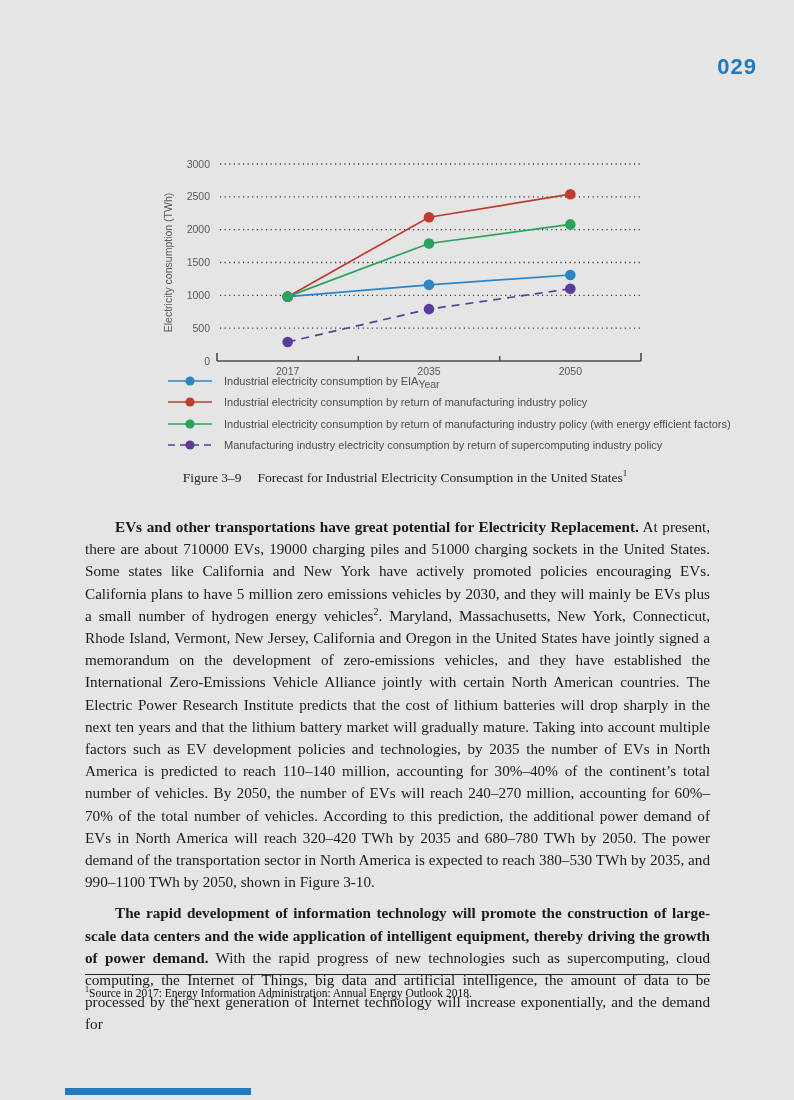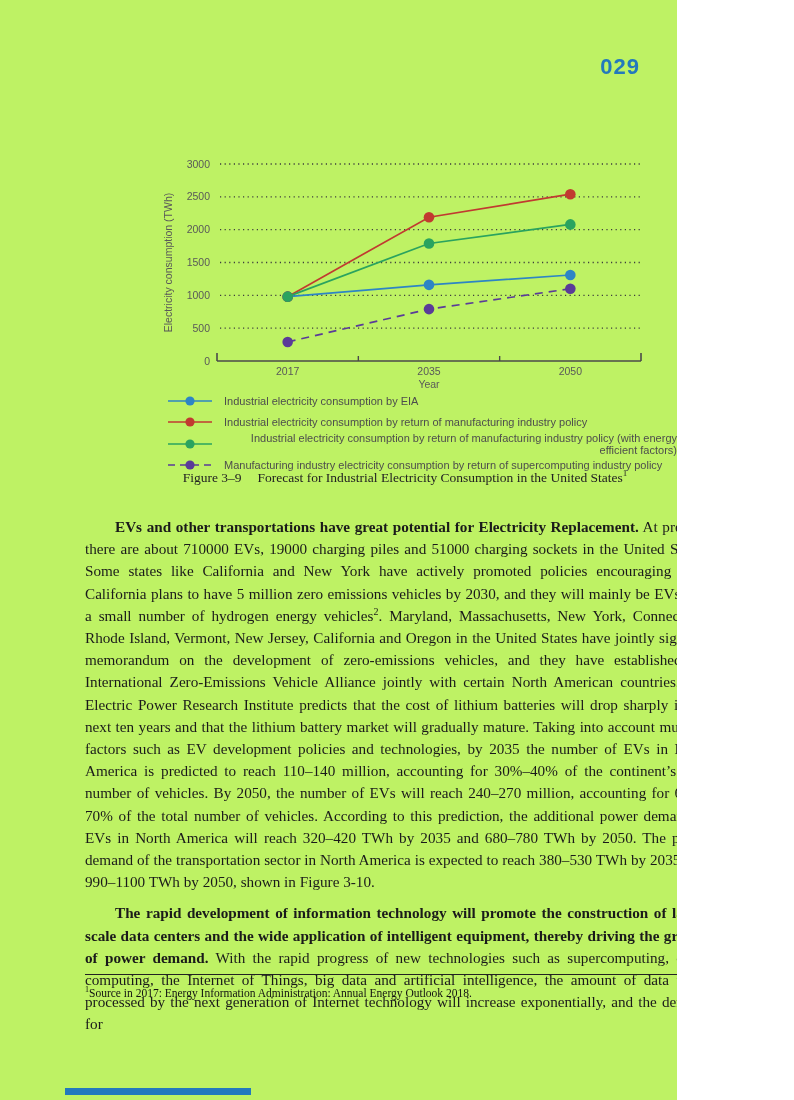--- a/index.html
+++ b/index.html
@@ -1,26 +1,26 @@
 <!DOCTYPE html>
 <html><head>
 <meta charset="utf-8">
 <style>
   html,body { margin:0; padding:0; background:#ffffff; }
   .page {
-    position:relative; width:677px; height:1100px; background:#bef264;
+    position:relative; width:794px; height:1100px; background:#e5e5e5;
     font-family:"Liberation Sans", sans-serif; overflow:hidden; color:#1a1a1a;
   }
   .page-number {
     position:absolute; top:54px; right:37px;
     font-size:22px; font-weight:bold; letter-spacing:1px;
   }
   
   .chart-svg { position:absolute; left:150px; top:145px; }
-  .legend { position:absolute; left:168px; top:390px;text-align:right; }
+  .legend { position:absolute; left:168px; top:370px;text-align:right; }
   .legend-item { display:flex; align-items:center; height:21.5px; }
   .legend-item svg { flex:0 0 auto; }
   .legend-label { margin-left:12px; font-size:11px; color:#4d4d4d; }
   .figure-caption {
     position:absolute; left:8px; top:468px; width:794px; text-align:center;
     font-size:13.5px; color:#222222;font-family:Liberation Serif, serif;
   }
   .figure-caption .cap-label { margin-right:16px; }
   .figure-caption sup { font-size:9px; }
   

